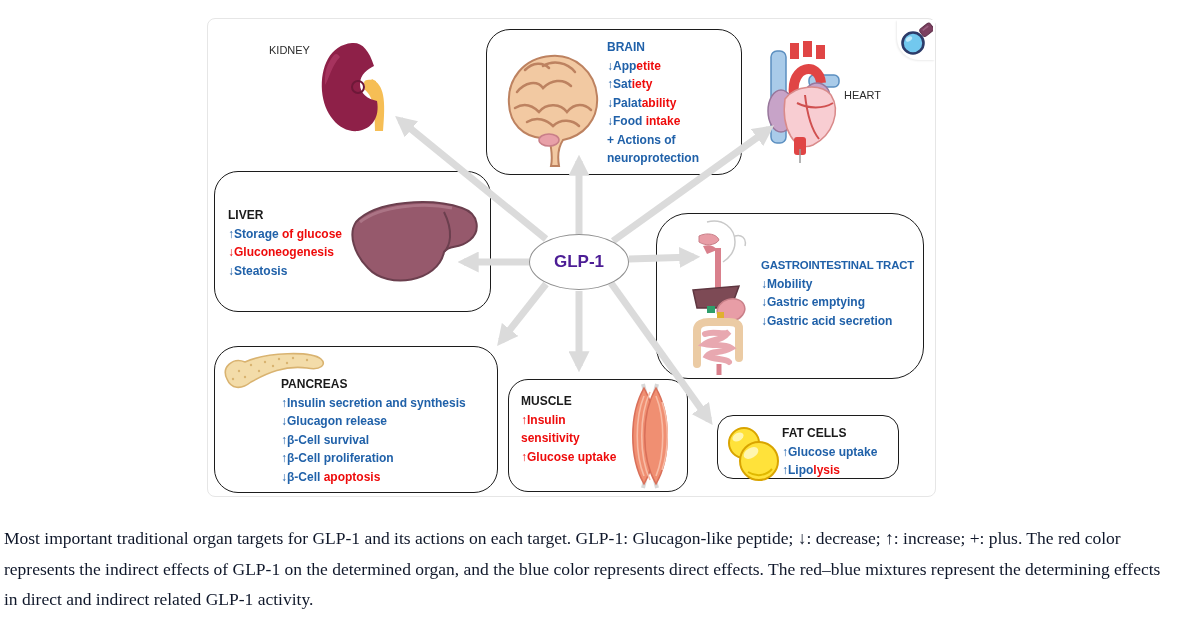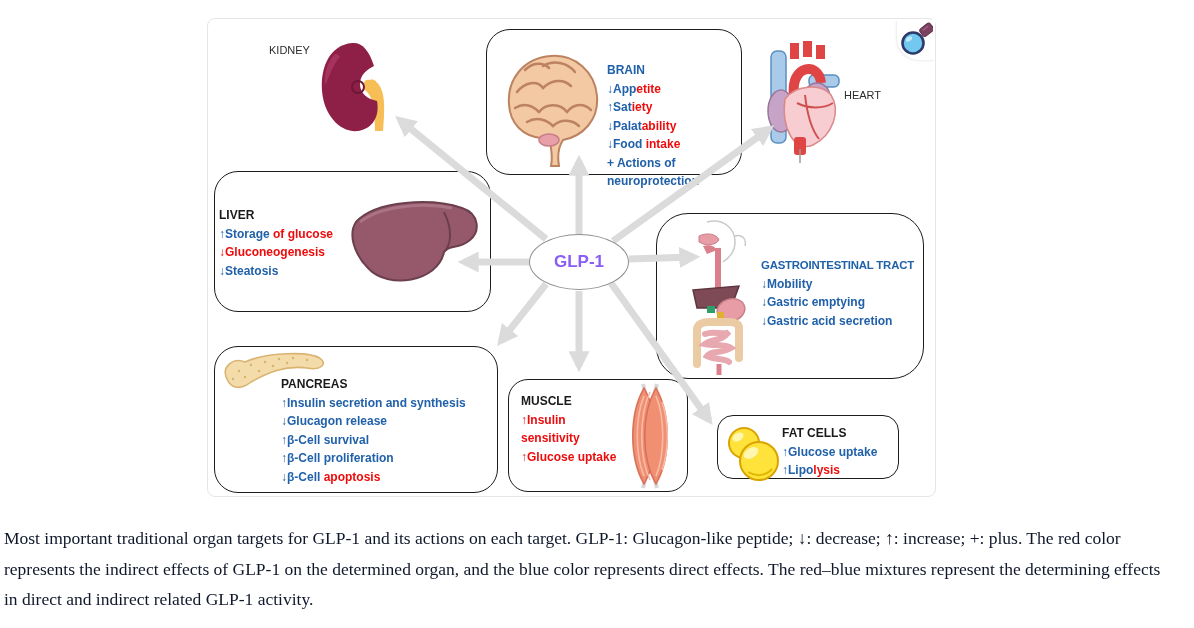--- a/index.html
+++ b/index.html
@@ -14,24 +14,24 @@
     background:#fff;border:1px solid #e6e6e6;border-radius:8px;}
 
   .obox{position:absolute;background:#fff;border:1.6px solid #1c1c1c;z-index:2;}
   .box-title{font-weight:bold;font-size:12px;line-height:18.5px;color:var(--black);white-space:nowrap;}
   .box-title.blue{color:var(--blue);}
   .line{font-weight:bold;font-size:12px;line-height:18.5px;white-space:nowrap;}
   .c-blue{color:var(--blue);} .c-red{color:var(--red);}
 
   .brain-box{left:278px;top:10px;width:256px;height:146px;border-radius:24px;}
   .brain-art{position:absolute;left:16px;top:22px;width:100px;height:118px;}
-  .brain-text{position:absolute;left:120px;top:8px;margin-top:23px;}
+  .brain-text{position:absolute;left:120px;top:8px;}
 
   .liver-box{left:6px;top:152px;width:277px;height:141px;border-radius:24px;}
-  .liver-text{position:absolute;left:4px;top:34px;}
+  .liver-text{position:absolute;left:13px;top:34px;}
   .liver-art{position:absolute;right:8px;top:22px;width:136px;height:100px;}
 
   .gi-box{left:448px;top:162px;width:268px;height:166px;border-radius:32px;margin-top:32px;}
   .gi-art{position:absolute;left:20px;top:4px;width:82px;height:158px;}
   .gi-text{position:absolute;left:104px;top:42px;}
   .gi-text .box-title{font-size:11.4px;letter-spacing:-0.2px;}
 
   .pancreas-box{left:6px;top:327px;width:284px;height:147px;border-radius:24px;}
   .pancreas-art{position:absolute;left:4px;top:2px;width:108px;height:48px;}
   .pancreas-text{position:absolute;left:66px;top:28px;}
@@ -47,21 +47,21 @@
   .free-label{position:absolute;font-size:11px;color:#2b2b2b;z-index:2;white-space:nowrap;}
   .kidney-label{left:61px;top:25px;}
   .heart-label{left:636px;top:70px;}
   .kidney-art{position:absolute;left:104px;top:20px;width:78px;height:100px;z-index:2;}
   .heart-art{position:absolute;left:549px;top:18px;width:88px;height:126px;z-index:2;}
 
   .arrow-layer{position:absolute;left:0;top:0;width:729px;height:479px;z-index:3;pointer-events:none;}
 
   .glp1{position:absolute;left:321px;top:215px;width:100px;height:56px;background:#fff;
     border:1px solid #8f8f8f;border-radius:50%;z-index:4;display:flex;align-items:center;justify-content:center;}
-  .glp1 span{font-weight:bold;font-size:17px;color:#8b5cf6;}
+  .glp1 span{font-weight:bold;font-size:17px;color:#4c1d95;}
 
   .zoom-btn{position:absolute;right:0px;top:1px;width:38px;height:40px;z-index:5;cursor:pointer;
     background:#fff;border-bottom-left-radius:22px;box-shadow:-1px 1px 2px rgba(0,0,0,0.08);}
   .zoom-btn svg{position:absolute;left:2px;top:2px;}
 
   .caption{position:absolute;left:4px;top:523px;width:1158px;
     font-family:"Liberation Serif","DejaVu Serif",serif;font-size:17.5px;line-height:30.5px;color:#0f172a;}
 </style>
 </head>
 <body>

